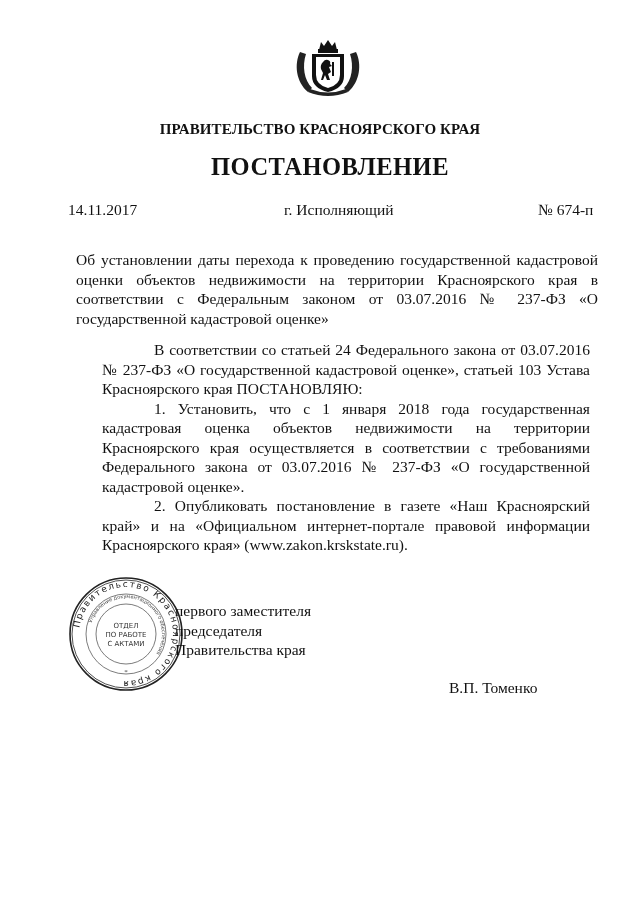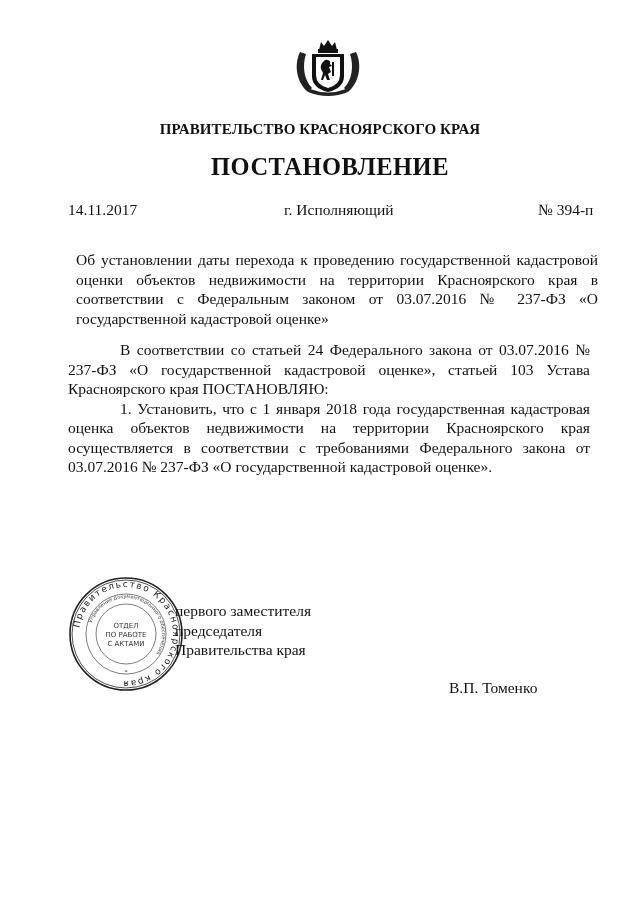--- a/index.html
+++ b/index.html
@@ -18,21 +18,21 @@
     }
     .meta { position: absolute; top: 201px; font-size: 15.5px; }
     .meta.date { left: 68px; }
     .meta.city { left: 284px; }
     .meta.num { left: 538px; }
     .para {
       position: absolute; left: 68px; width: 522px; font-size: 15.5px;
       line-height: 19.5px; text-align: justify; text-align-last: left;
     }
     .subject { top: 250px; margin-left: 8px; }
-    .indent { text-indent: 52px; }
+    .indent { text-indent: 52px; margin-left: 34px; }
     .stamp { position: absolute; left: 68px; top: 576px; width: 116px; height: 116px; }
     .sig-block {
       position: absolute; left: 175px; top: 601px; font-size: 15.5px; line-height: 19.5px;
     }
     .sig-name { position: absolute; left: 449px; top: 679px; font-size: 15.5px; }
   </style>
 </head>
 <body>
 
 <svg class="emblem" viewBox="0 0 72 62">
@@ -49,27 +49,28 @@
 
   <path d="M31 26 Q33 23 36 24 Q39 25 38 28 L40 30 L37 31 L39 36 L36 38 L38 44 L35 44 L33 39 L31 44 L29 44 L31 37 L29 33 Q28 29 31 26 Z" fill="#111"></path>
   <rect x="40" y="26" width="2" height="14" fill="#111"></rect>
 </svg>
 
 <div class="org">ПРАВИТЕЛЬСТВО КРАСНОЯРСКОГО КРАЯ</div>
 <div class="title">ПОСТАНОВЛЕНИЕ</div>
 
 <div class="meta date">14.11.2017</div>
 <div class="meta city">г. Исполняющий</div>
-<div class="meta num">№ 394-п</div>
+<div class="meta num">№ 674-п</div>
 
 <div class="para subject">Об установлении даты перехода к проведению государственной кадастровой оценки объектов недвижимости на территории Красноярского края в соответствии с Федеральным законом от 03.07.2016 № 237-ФЗ «О государственной кадастровой оценке»</div>
 
 <div class="para" style="top:340px;">
   <div class="indent">В соответствии со статьей 24 Федерального закона от 03.07.2016 № 237-ФЗ «О государственной кадастровой оценке», статьей 103 Устава Красноярского края ПОСТАНОВЛЯЮ:</div>
   <div class="indent">1. Установить, что с 1 января 2018 года государственная кадастровая оценка объектов недвижимости на территории Красноярского края осуществляется в соответствии с требованиями Федерального закона от 03.07.2016 № 237-ФЗ «О государственной кадастровой оценке».</div>
+  <div class="indent">2. Опубликовать постановление в газете «Наш Красноярский край» и на «Официальном интернет-портале правовой информации Красноярского края» (www.zakon.krskstate.ru).</div>
 </div>
 
 <svg class="stamp" viewBox="0 0 116 116">
   <defs>
     <path id="outerArc" d="M58 58 m-47 0 a47 47 0 1 1 94 0 a47 47 0 1 1 -94 0"></path>
     <path id="innerArc" d="M58 58 m-36 0 a36 36 0 1 1 72 0 a36 36 0 1 1 -72 0"></path>
   </defs>
   <circle cx="58" cy="58" r="56" fill="none" stroke="#222" stroke-width="1.6"></circle>
   <circle cx="58" cy="58" r="54" fill="none" stroke="#222" stroke-width="0.8"></circle>
   <circle cx="58" cy="58" r="40" fill="none" stroke="#444" stroke-width="0.7"></circle>

